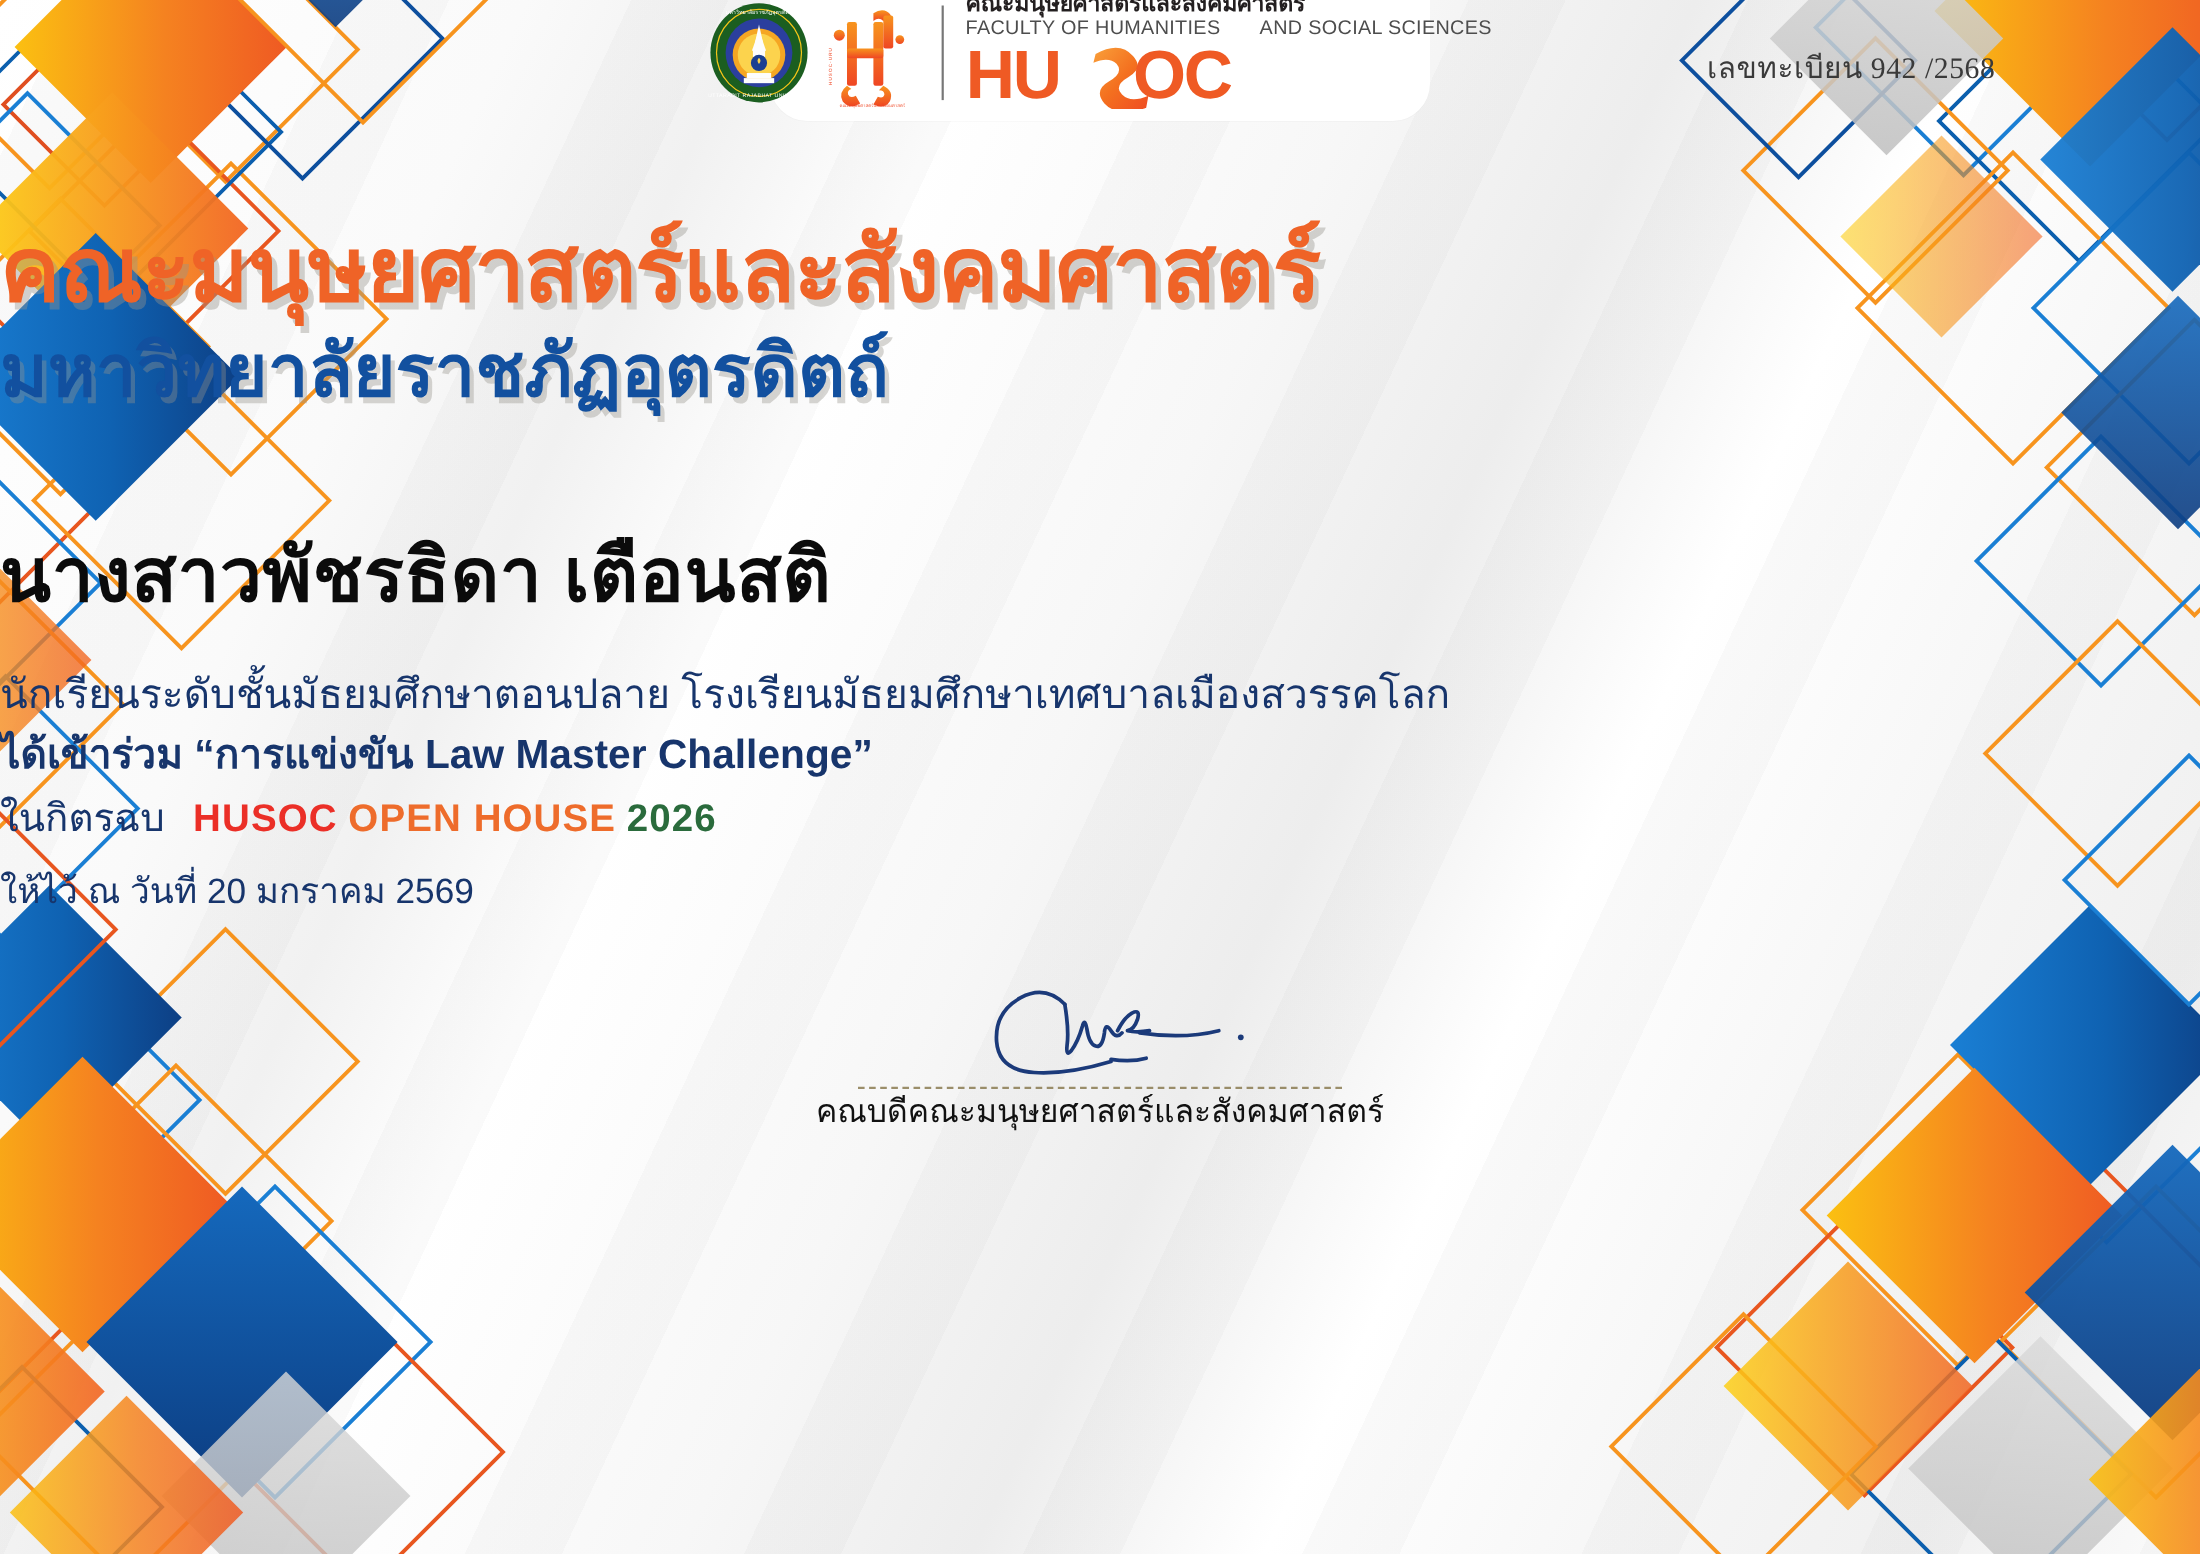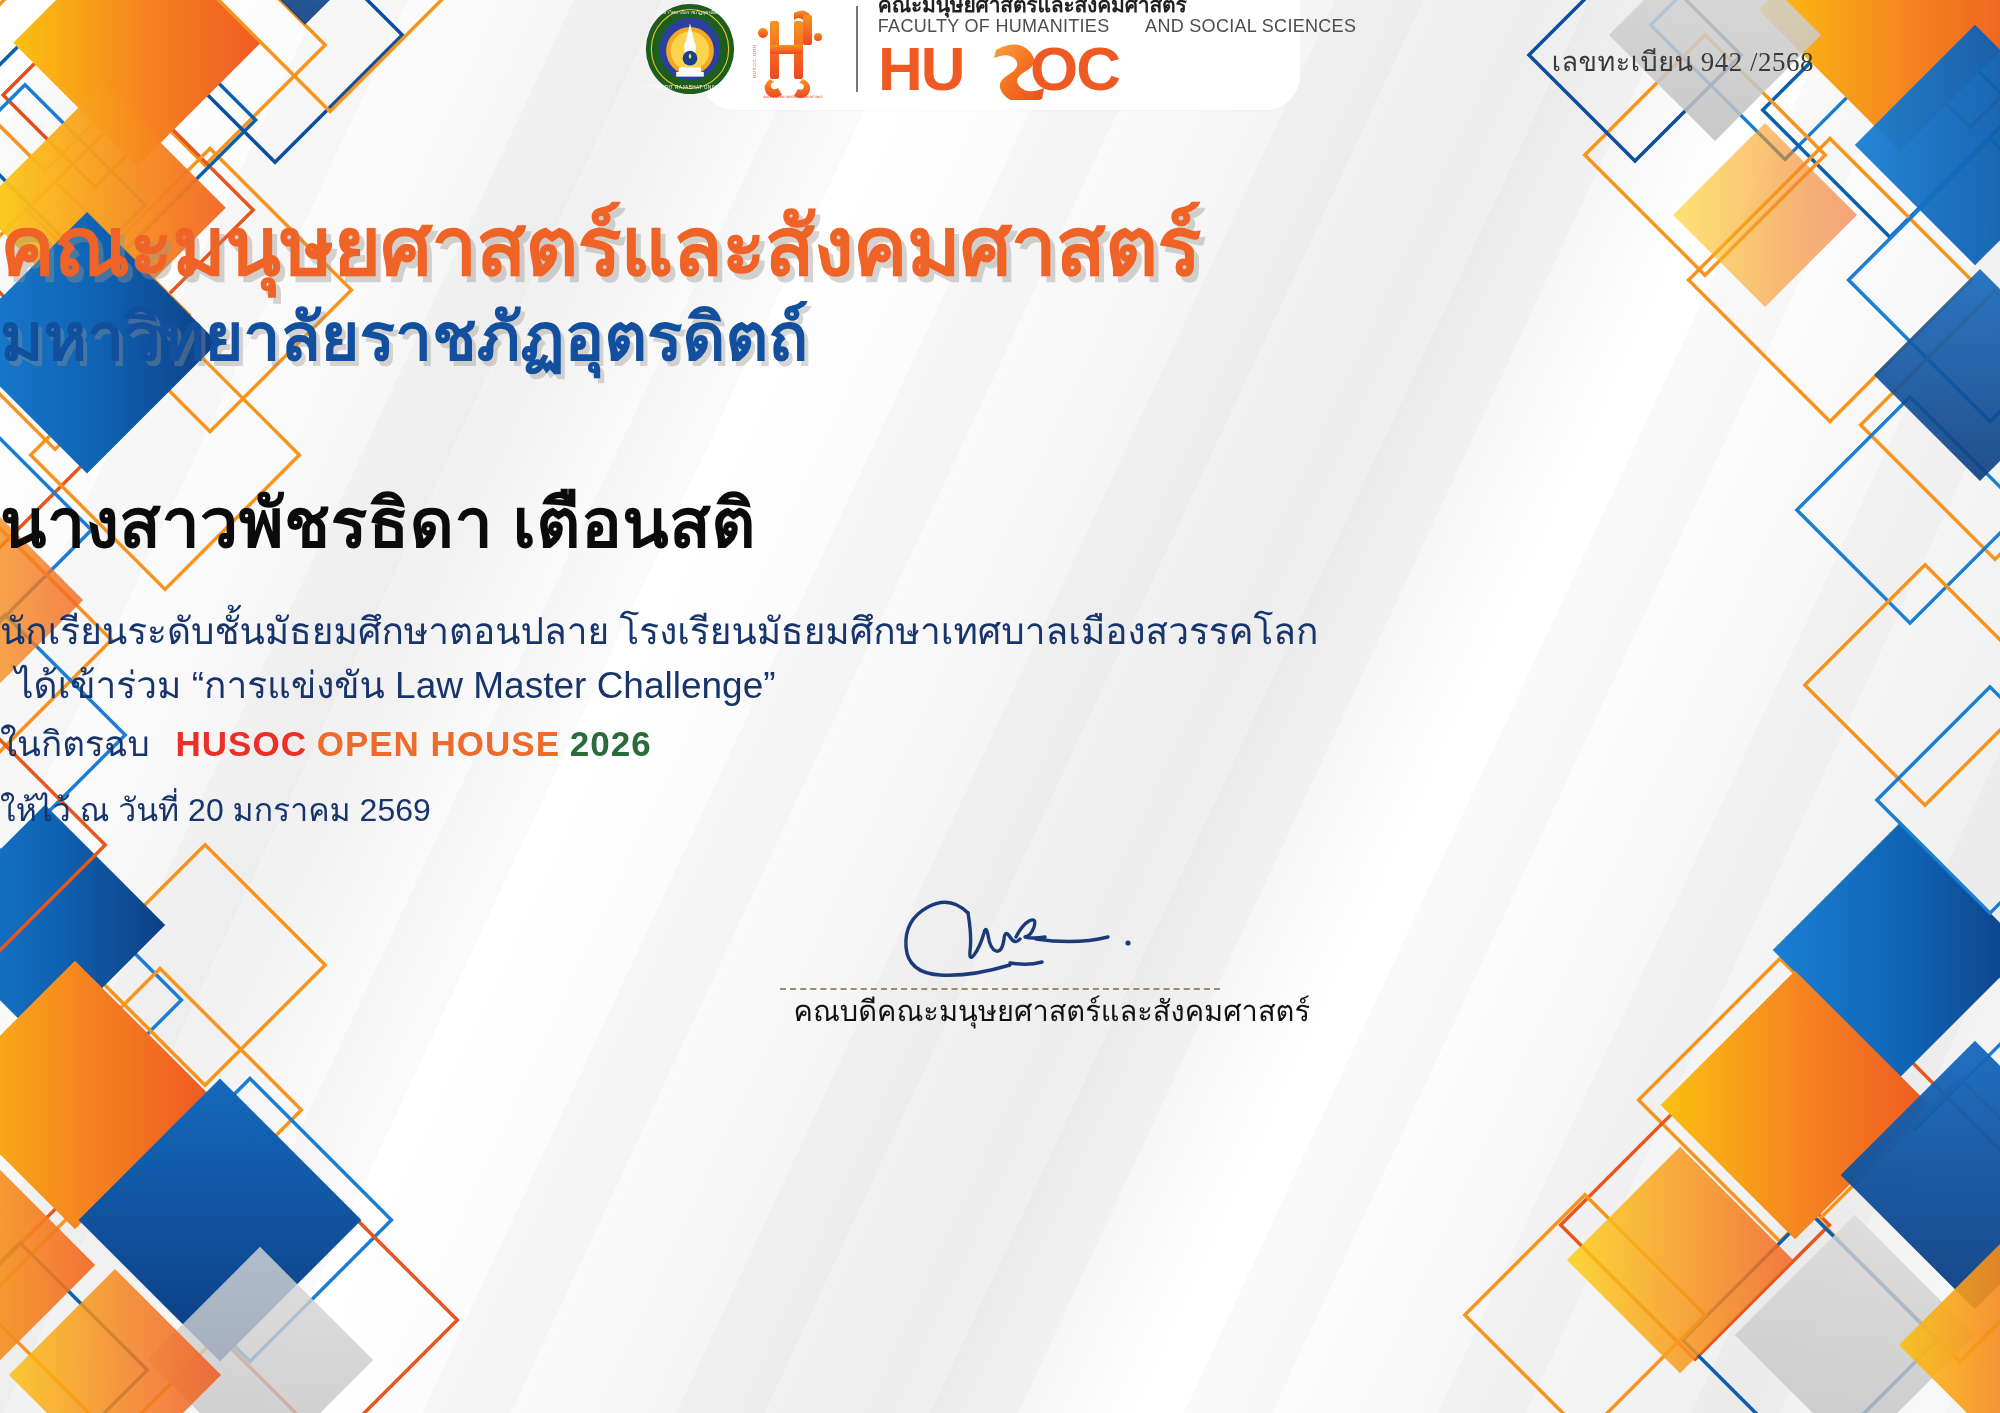--- a/index.html
+++ b/index.html
@@ -77,22 +77,22 @@
     position:absolute; left:0; right:0; top:481px;
     font-size:68px; font-weight:bold; color:#0b0b0b;
     letter-spacing:.5px; line-height:1.25; white-space:nowrap;
   }
   .t-school {
     position:absolute; left:0; right:0; top:608px;
     font-size:37px; color:#17356c; line-height:1.3; white-space:nowrap;
   }
   .t-event {
     position:absolute; left:0; right:0; top:662px;
-    font-size:37px; font-weight:normal; color:#17356c;
-    line-height:1.3; white-space:nowrap;margin-left:15px;
+    font-size:37px; font-weight:bold; color:#17356c;
+    line-height:1.3; white-space:nowrap;
   }
   .t-activity {
     position:absolute; left:0; right:0; top:721px;
     font-size:35px; color:#17356c; line-height:1.3; white-space:nowrap;
   }
   .t-activity .husoc { color:#eb2f27; font-weight:bold; letter-spacing:1px; }
   .t-activity .openhouse { color:#ee6c2b; font-weight:bold; letter-spacing:1px; }
   .t-activity .year { color:#2a6b3c; font-weight:bold; letter-spacing:1px; }
   .t-date {
     position:absolute; left:0; right:0; top:790px;
@@ -106,21 +106,21 @@
   }
   .sig-img { height:95px; display:flex; align-items:flex-end; justify-content:center; }
   .sig-line {
     width:440px; margin:8px auto 0;
     border-bottom:2px dashed #8b7c52; opacity:.85;
   }
   .sig-name {
     margin-top:14px; font-size:29px; color:#111; line-height:1.45; white-space:nowrap;
   }
   .sig-role {
-    font-size:29px; color:#111; line-height:1.45; white-space:nowrap;text-align:right;
+    font-size:29px; color:#111; line-height:1.45; white-space:nowrap;
   }
 </style>
 </head>
 <body>
 
 <div id="cert">
 
   <div class="sheen"></div>
 
   <div class="deco">

